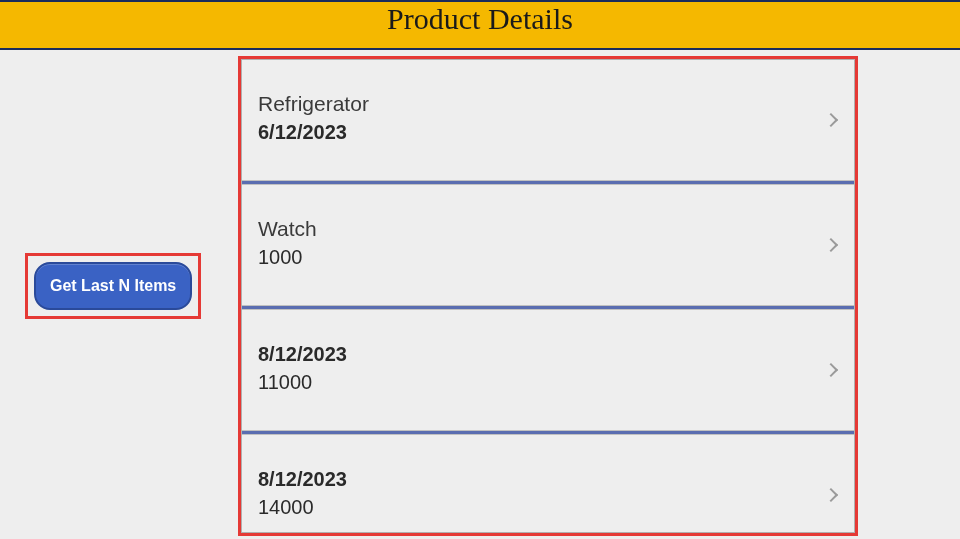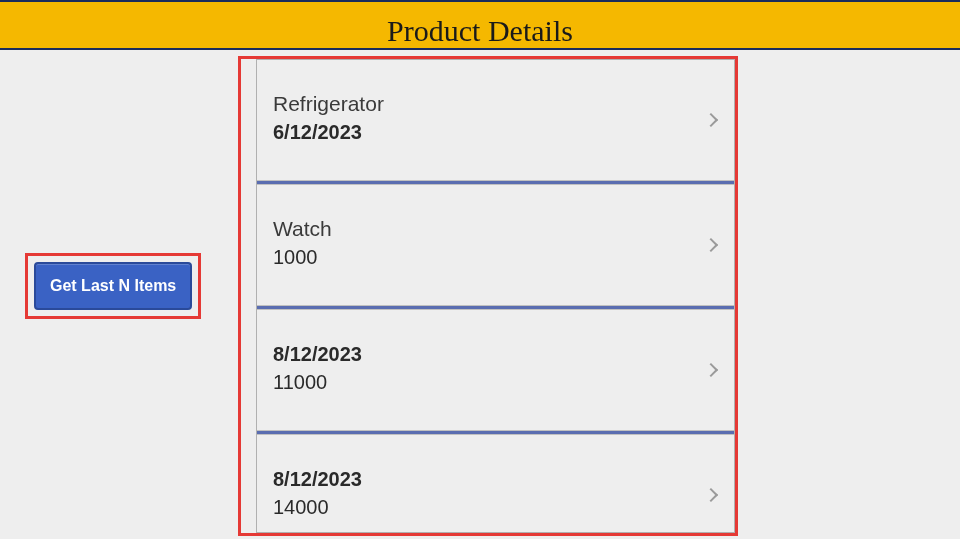--- a/index.html
+++ b/index.html
@@ -14,21 +14,21 @@
       font-family: "Segoe UI", Arial, sans-serif;
       overflow: hidden;
     }
     .header {
       width: 100%;
       height: 50px;
       background: #f5b800;
       border-top: 2px solid #1a2b5c;
       border-bottom: 2px solid #1a2b5c;
       display: flex;
-      align-items: flex-end;
+      align-items: flex-start;
       justify-content: center;
     }
     .header-title {
       font-family: Georgia, "Times New Roman", serif;
       font-size: 30px;
       color: #1a1a1a;
     }
     .content {
       display: flex;
       position: relative;
@@ -37,38 +37,37 @@
     .button-wrapper {
       position: absolute;
       left: 25px;
       top: 203px;
       border: 3px solid #e53935;
       padding: 6px;
     }
     .get-last-button {
       background: #3a62c4;
       border: 2px solid #2a4a9a;
-      border-radius: 4px;
+      border-radius: 16px;
       color: #ffffff;
       font-weight: 600;
       font-size: 16px;
       padding: 13px 14px;
       cursor: pointer;
       box-shadow: inset 0 1px 0 rgba(255,255,255,0.2);
     }
     .list-container {
       position: absolute;
       left: 238px;
       top: 6px;
-      width: 500px;
+      width: 620px;
       height: 480px;
       border: 3px solid #e53935;
       background: #eeeeee;
       overflow: hidden;
-      padding-left: 15px;
     }
     .list-inner {
       border: 1px solid #b0b0b0;
       height: 100%;
     }
     .list-item {
       padding: 12px 16px 16px 16px;
       position: relative;
       cursor: pointer;
       min-height: 120px;

